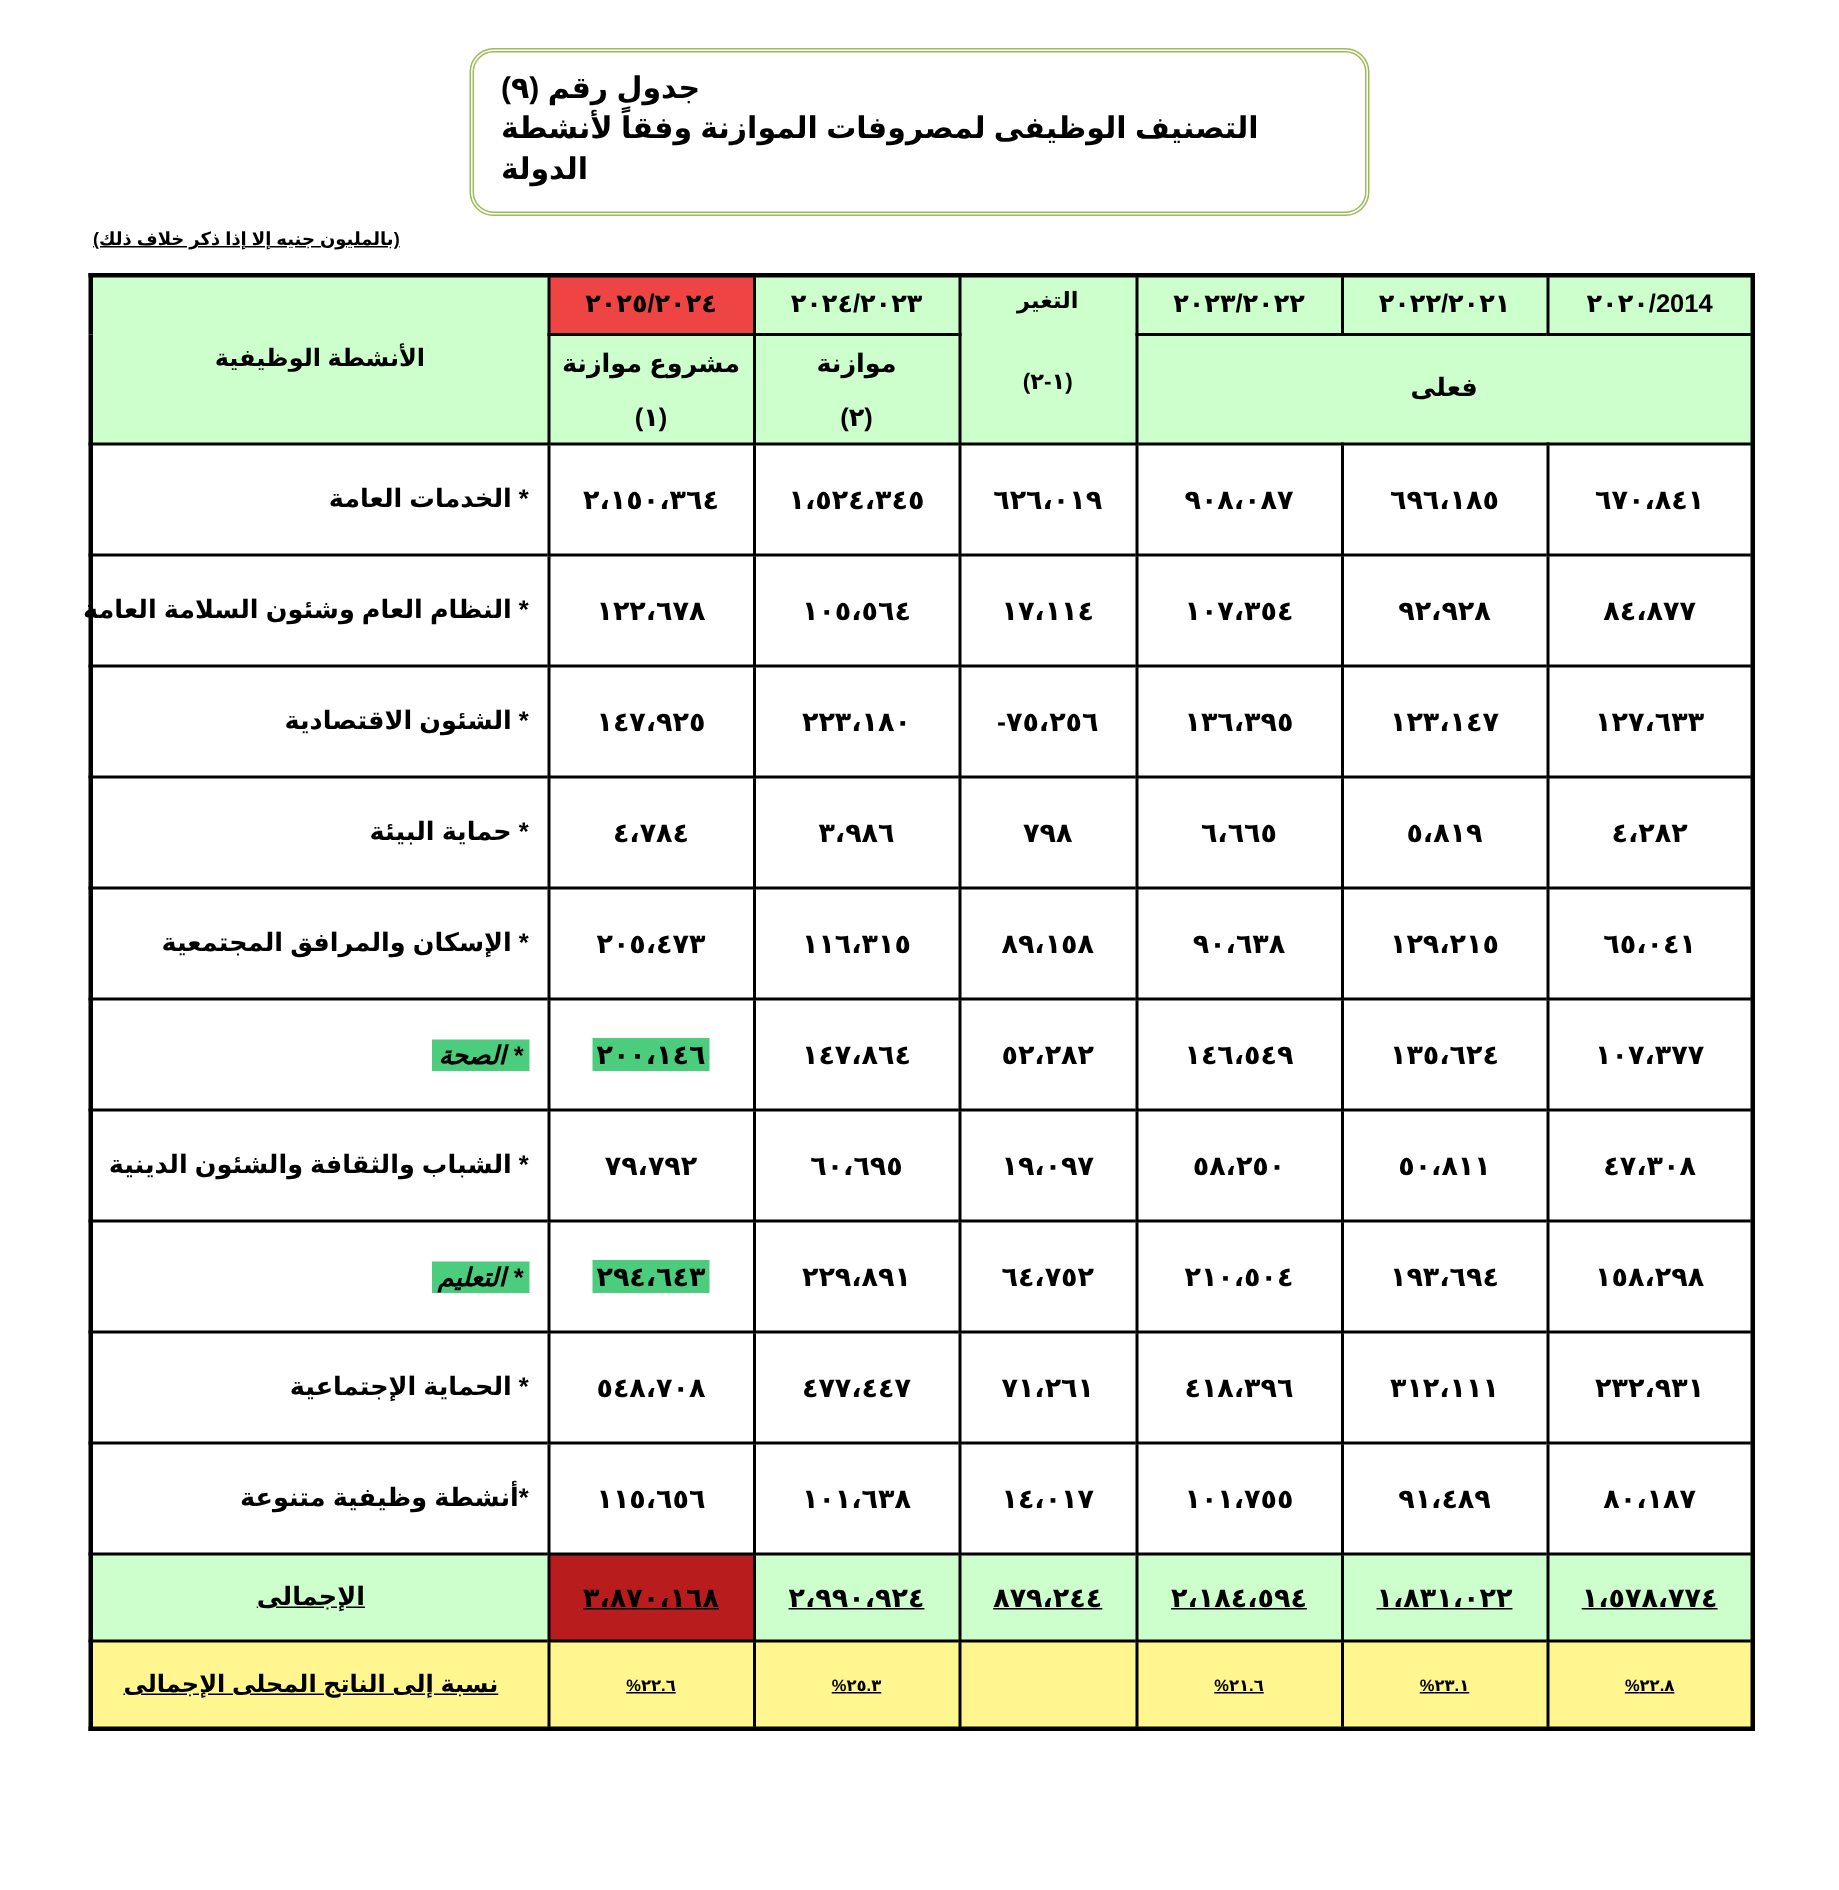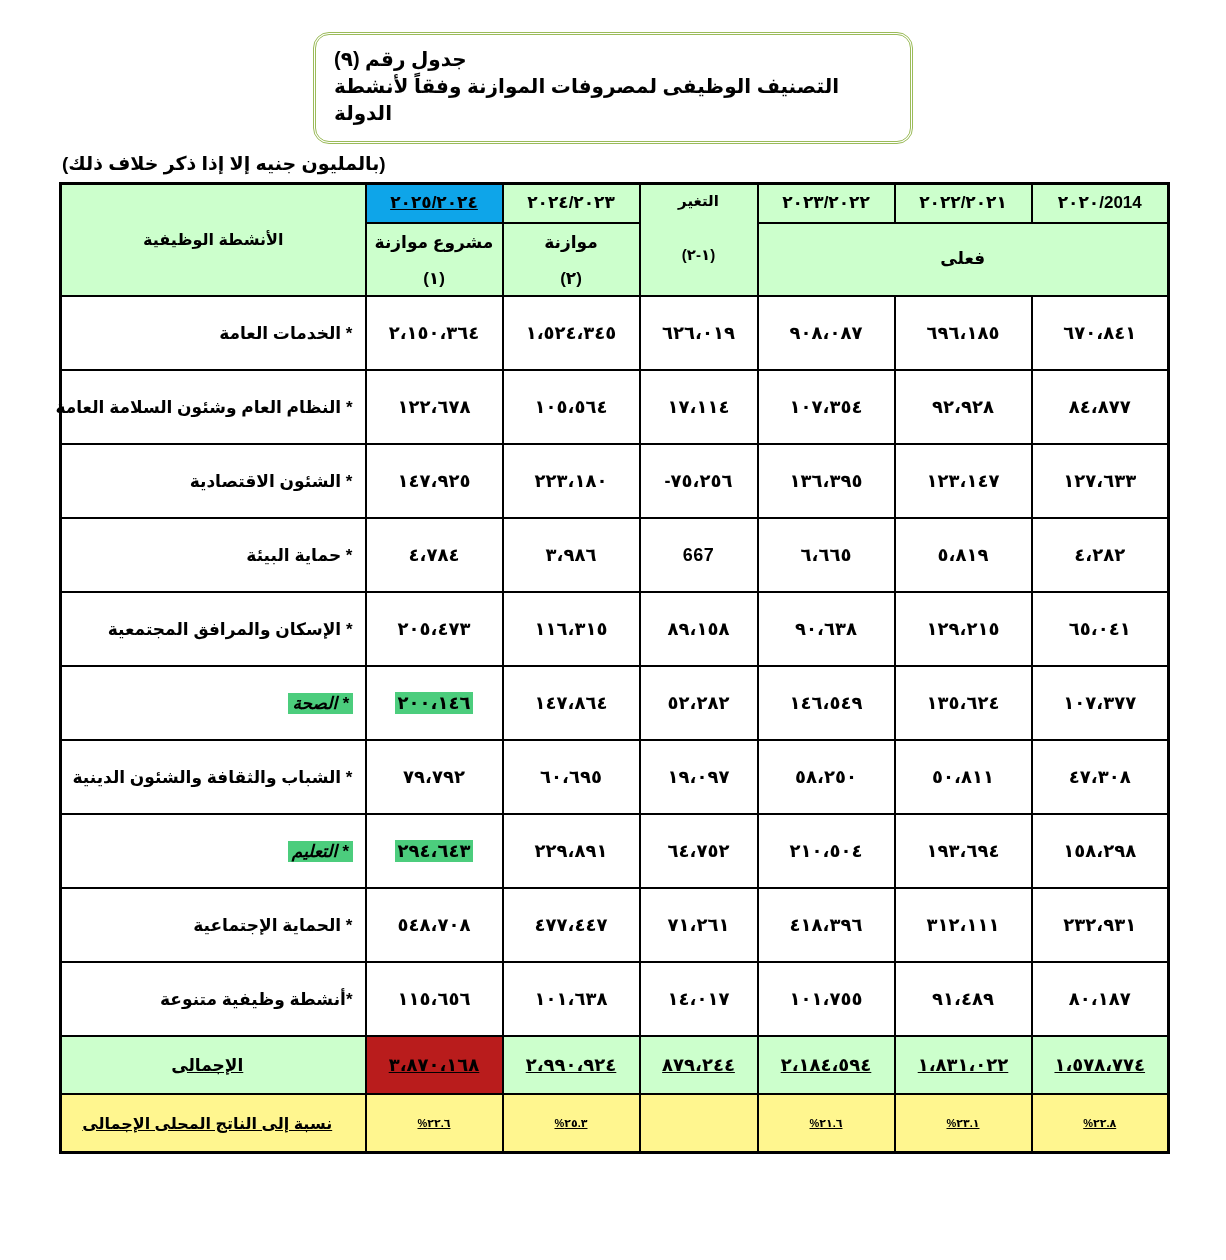--- a/index.html
+++ b/index.html
@@ -52,22 +52,23 @@
     font-weight: bold;
     line-height: 1.35;
   }
 
   
   .unit-note {
     position: absolute;
     top: 152px;
     right: auto;
     left: 62px;
-    font-size: 19px;
-    font-weight: bold;
+    font-size: 12px;
+    font-weight: bold;
+    text-decoration: underline;
     white-space: nowrap;
   }
 
   
   .table-wrap {
     position: absolute;
     top: 182px;
     left: 62px;
     width: 1108px;
   }
@@ -197,21 +198,21 @@
       <thead>
         <tr>
           <th class="yr" style="background: rgb(204, 255, 204);">2014/٢٠٢٠</th>
           <th class="yr" style="background: rgb(204, 255, 204);">٢٠٢٢/٢٠٢١</th>
           <th class="yr" style="background: rgb(204, 255, 204);">٢٠٢٣/٢٠٢٢</th>
           <th class="change-head" rowspan="2" style="background: rgb(204, 255, 204);">
             <span class="l1">التغير</span>
             <span class="l2">(١-٢)</span>
           </th>
           <th class="yr" style="background: rgb(204, 255, 204);">٢٠٢٤/٢٠٢٣</th>
-          <th class="yr" style="background: #0ea5e9; text-decoration: underline;">٢٠٢٥/٢٠٢٤</th>
+          <th class="yr" style="background: #ef4444;">٢٠٢٥/٢٠٢٤</th>
           <th class="label-head" rowspan="2" style="background: rgb(204, 255, 204);">الأنشطة الوظيفية</th>
         </tr>
         <tr>
           <th class="actual-merged" colspan="3" style="background: rgb(204, 255, 204);">فعلى</th>
           <th class="sub" style="background: rgb(204, 255, 204);">
             <span class="l1">موازنة</span>
             <span class="l2">(٢)</span>
           </th>
           <th class="sub" style="background: rgb(204, 255, 204);">
             <span class="l1">مشروع موازنة</span>
@@ -248,21 +249,21 @@
           <td class="num">٧٥،٢٥٦-</td>
           <td class="num">٢٢٣،١٨٠</td>
           <td class="num draft-col"><span>١٤٧،٩٢٥</span></td>
           <td class="label"><span>* الشئون الاقتصادية</span></td>
         </tr>
 
         <tr>
           <td class="num">٤،٢٨٢</td>
           <td class="num">٥،٨١٩</td>
           <td class="num">٦،٦٦٥</td>
-          <td class="num">667</td>
+          <td class="num">٧٩٨</td>
           <td class="num">٣،٩٨٦</td>
           <td class="num draft-col"><span>٤،٧٨٤</span></td>
           <td class="label"><span>* حماية البيئة</span></td>
         </tr>
 
         <tr>
           <td class="num">٦٥،٠٤١</td>
           <td class="num">١٢٩،٢١٥</td>
           <td class="num">٩٠،٦٣٨</td>
           <td class="num">٨٩،١٥٨</td>

